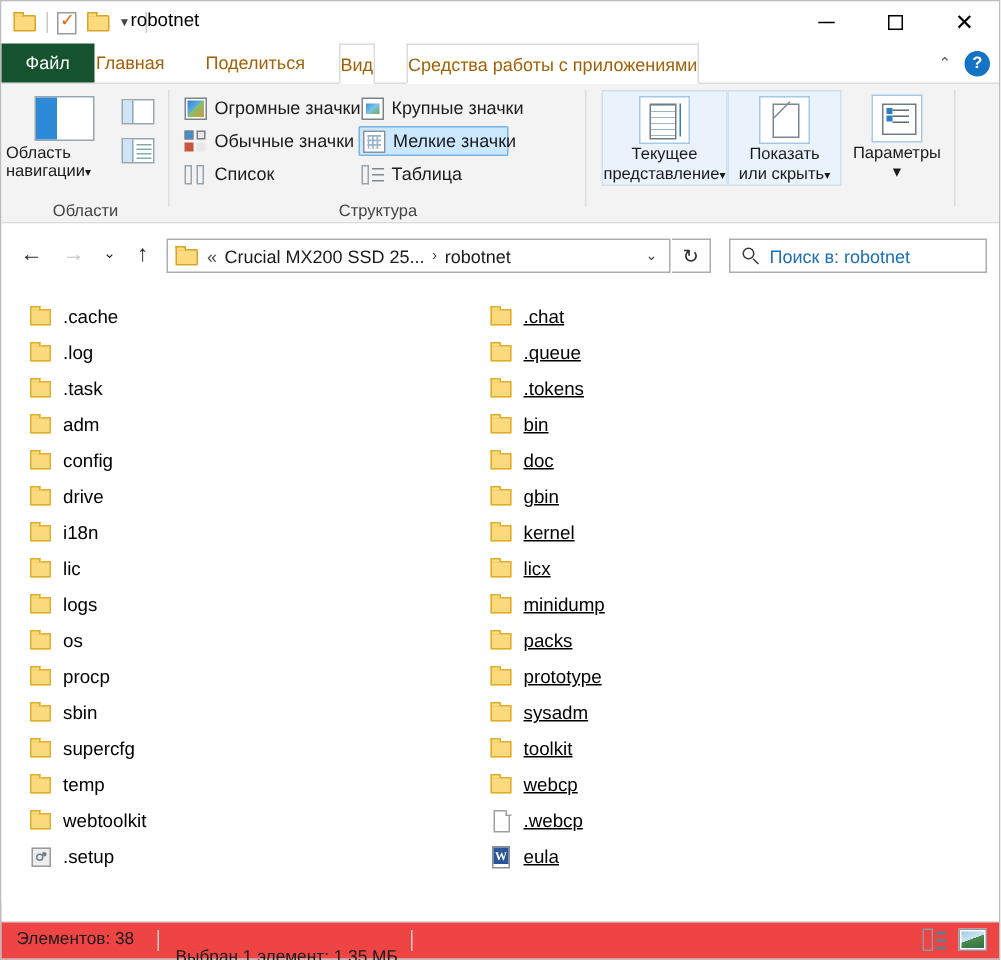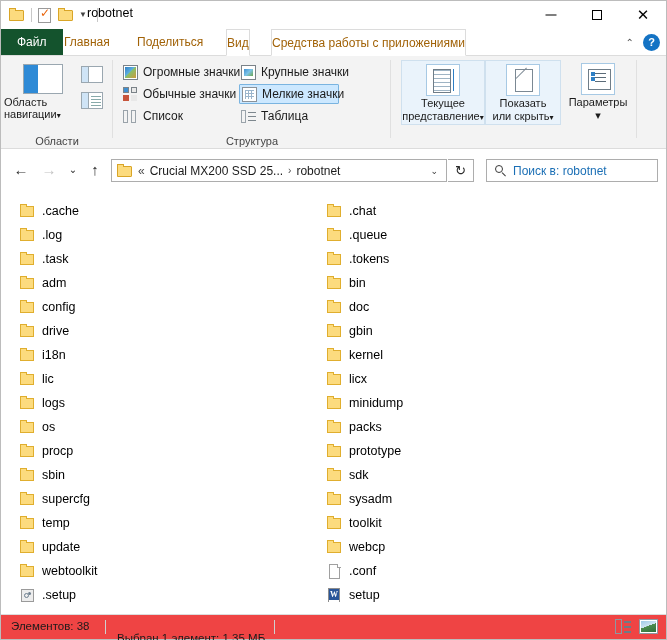--- a/index.html
+++ b/index.html
@@ -124,21 +124,21 @@
   .searchbox{position:absolute;left:485px;top:10px;width:172px;height:23px;border:1px solid #adadad;background:#fff;box-sizing:border-box;display:flex;align-items:center;}
   .search-ico{width:12px;height:12px;margin:0 6px 0 8px;position:relative;flex:0 0 auto;}
   .search-ico:before{content:"";position:absolute;left:0;top:0;width:8px;height:8px;border:1.2px solid #3a3a3a;border-radius:50%;box-sizing:border-box;}
   .search-ico:after{content:"";position:absolute;left:7px;top:7px;width:5px;height:1.2px;background:#3a3a3a;transform:rotate(45deg);transform-origin:left center;}
   .search-ph{font-size:12px;color:#1b6fb5;}
 
   
   .content{position:relative;height:411px;background:#fff;overflow:hidden;}
   .col{position:absolute;top:8px;}
   .col.c1{left:8px;width:300px;}
-  .col.c2{left:315px;width:347px;}
+  .col.c2{left:315px;width:347px;text-decoration:underline;}
   .item{height:24px;display:flex;align-items:center;padding-left:10px;box-sizing:border-box;}
   .item .nm{font-size:12.5px;color:#000;white-space:nowrap;}
   .ficon{width:17px;height:17px;margin-right:6px;flex:0 0 auto;position:relative;}
 
   .f-folder:before{content:"";position:absolute;left:1px;top:3px;width:14px;height:11px;background:#fcdb7e;
     border:1px solid #e0ae2e;box-sizing:border-box;}
   .f-folder:after{content:"";position:absolute;left:1px;top:1px;width:7px;height:3px;background:#fcdb7e;
     border:1px solid #e0ae2e;border-bottom:none;box-sizing:border-box;}
 
   .f-file{position:relative;}
@@ -368,24 +368,20 @@
         <div class="item">
           <span class="ficon f-folder"></span>
           <span class="nm">supercfg</span>
         </div>
         <div class="item">
           <span class="ficon f-folder"></span>
           <span class="nm">temp</span>
         </div>
         <div class="item">
           <span class="ficon f-folder"></span>
-          <span class="nm">update</span>
-        </div>
-        <div class="item">
-          <span class="ficon f-folder"></span>
           <span class="nm">webtoolkit</span>
         </div>
         <div class="item">
           <span class="ficon f-setup"></span>
           <span class="nm">.setup</span>
         </div>
       </div>
     <div class="col c2" id="col2">
         <div class="item">
           <span class="ficon f-folder"></span>
@@ -426,41 +422,37 @@
         <div class="item">
           <span class="ficon f-folder"></span>
           <span class="nm">packs</span>
         </div>
         <div class="item">
           <span class="ficon f-folder"></span>
           <span class="nm">prototype</span>
         </div>
         <div class="item">
           <span class="ficon f-folder"></span>
-          <span class="nm">sdk</span>
-        </div>
-        <div class="item">
-          <span class="ficon f-folder"></span>
           <span class="nm">sysadm</span>
         </div>
         <div class="item">
           <span class="ficon f-folder"></span>
           <span class="nm">toolkit</span>
         </div>
         <div class="item">
           <span class="ficon f-folder"></span>
           <span class="nm">webcp</span>
         </div>
         <div class="item">
           <span class="ficon f-file"></span>
-          <span class="nm">.conf</span>
+          <span class="nm">.webcp</span>
         </div>
         <div class="item">
           <span class="ficon f-word"></span>
-          <span class="nm">setup</span>
+          <span class="nm">eula</span>
         </div>
       </div>
   </div>
 
   <div class="status">
     <div class="st-txt" style="left:10px;">Элементов: 38</div>
     <div class="st-sep" style="left:104px;"></div>
     <div class="st-txt" style="left:116px;margin-top:12px;">Выбран 1 элемент: 1,35 МБ</div>
     <div class="st-sep" style="left:273px;"></div>
     <div class="st-views">

